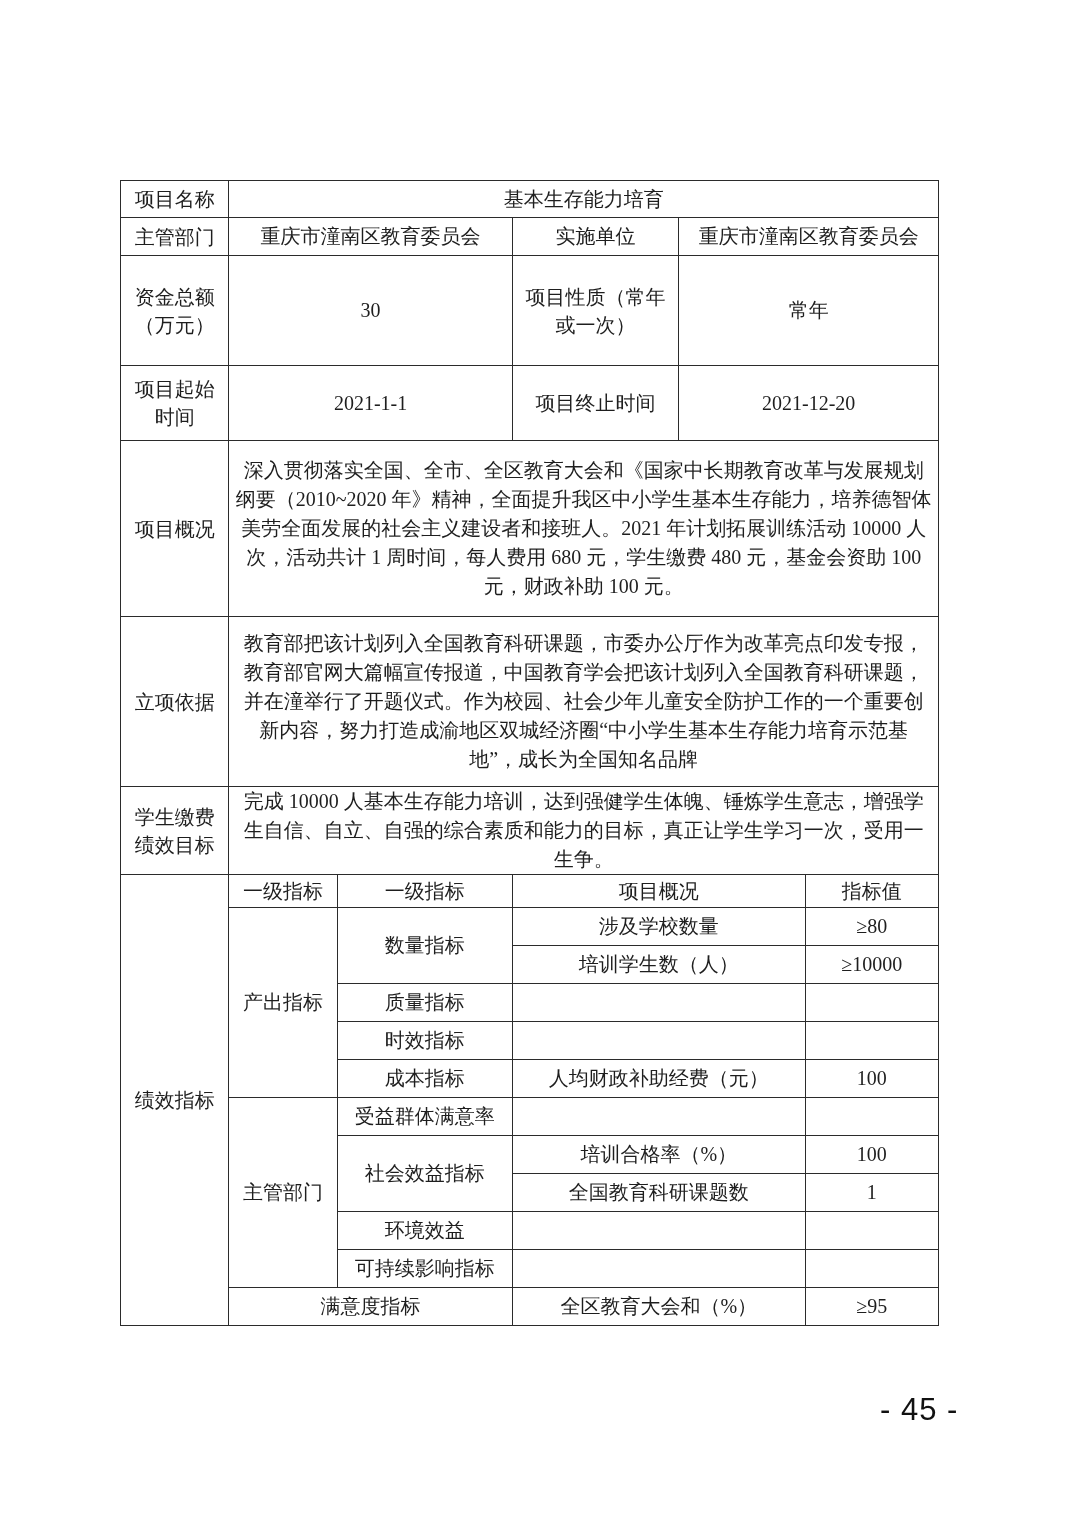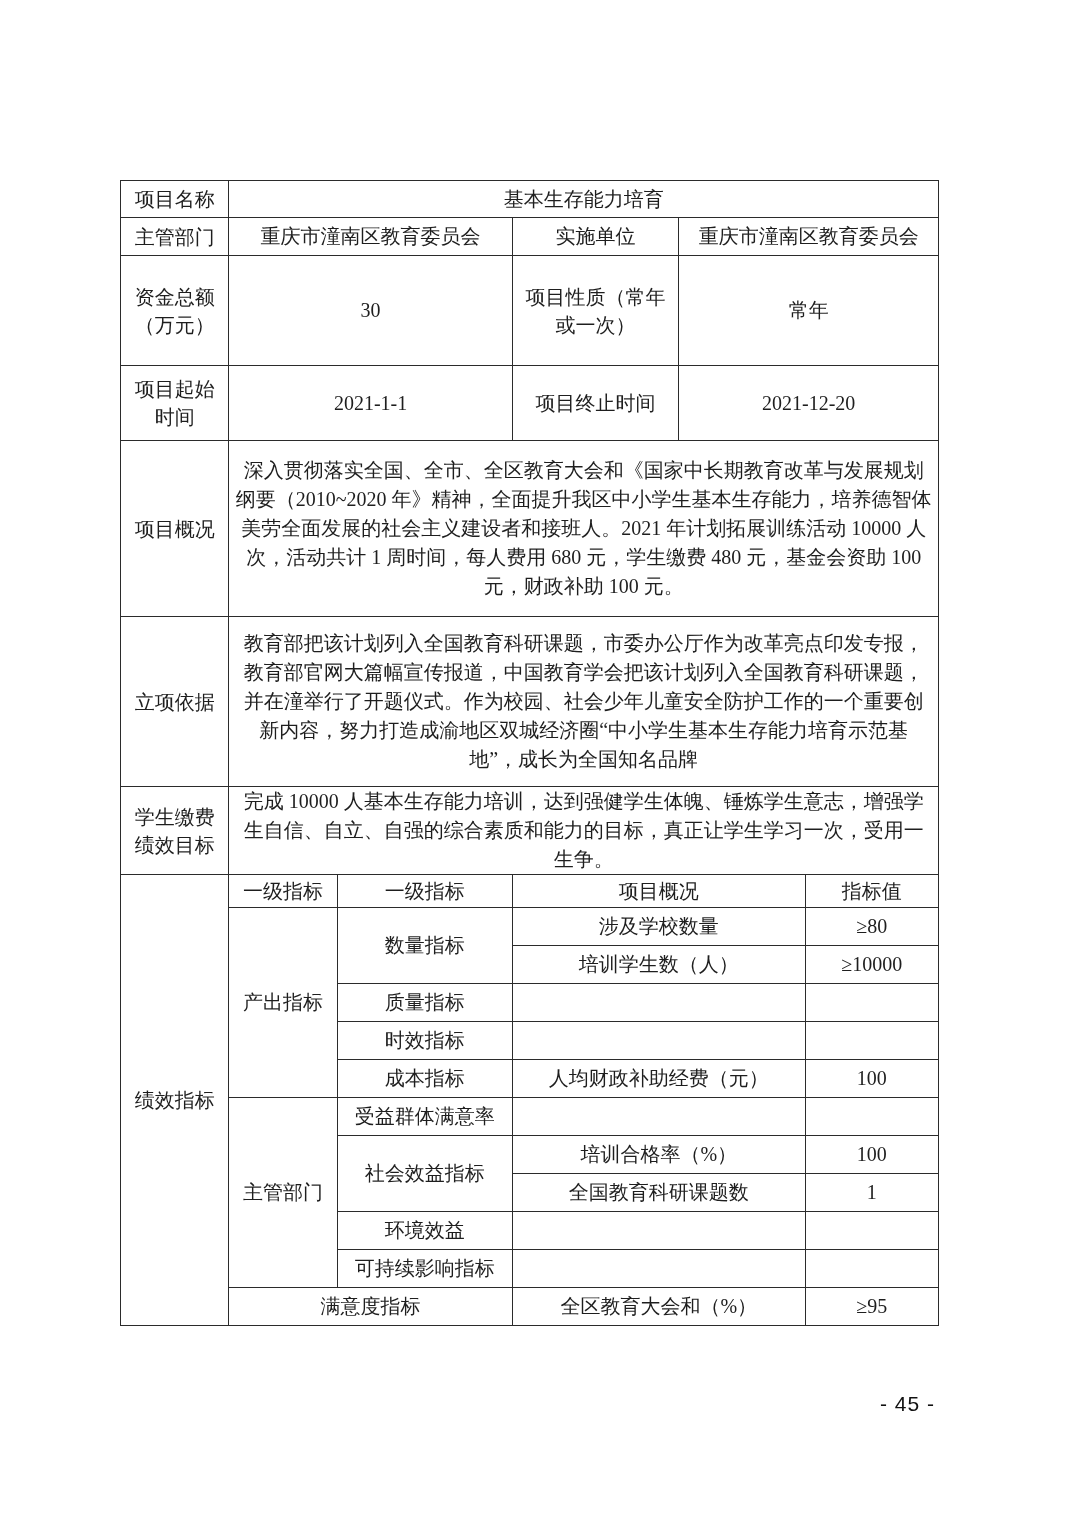--- a/index.html
+++ b/index.html
@@ -39,21 +39,21 @@
   }
   td.item-name {
     text-align: left;
     padding-left: 10px;
   }
   .page-number {
     position: absolute;
     left: 880px;
     top: 1392px;
     font-family: "Liberation Sans", "DejaVu Sans", sans-serif;
-    font-size: 21px;
+    font-size: 31px;
     color: #111111;
     letter-spacing: 1px;
   }
 </style>
 </head>
 <body>
 
 <div class="page">
 
   <table class="doc">

